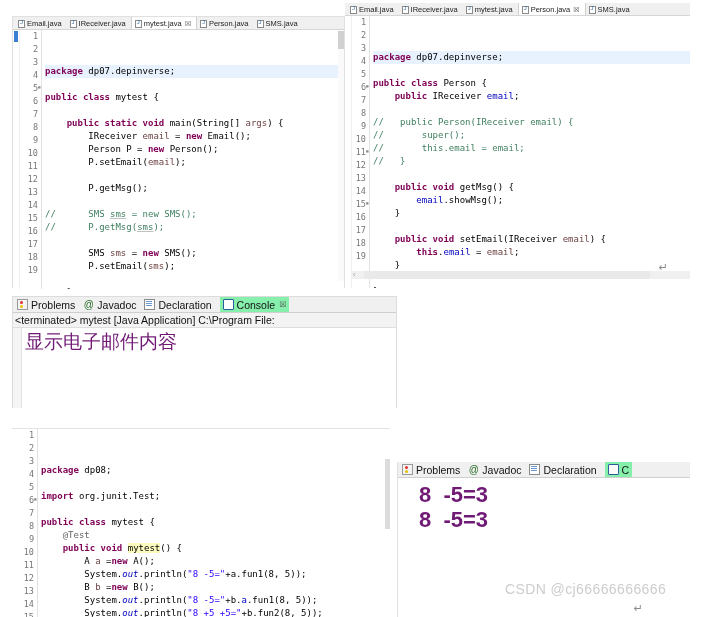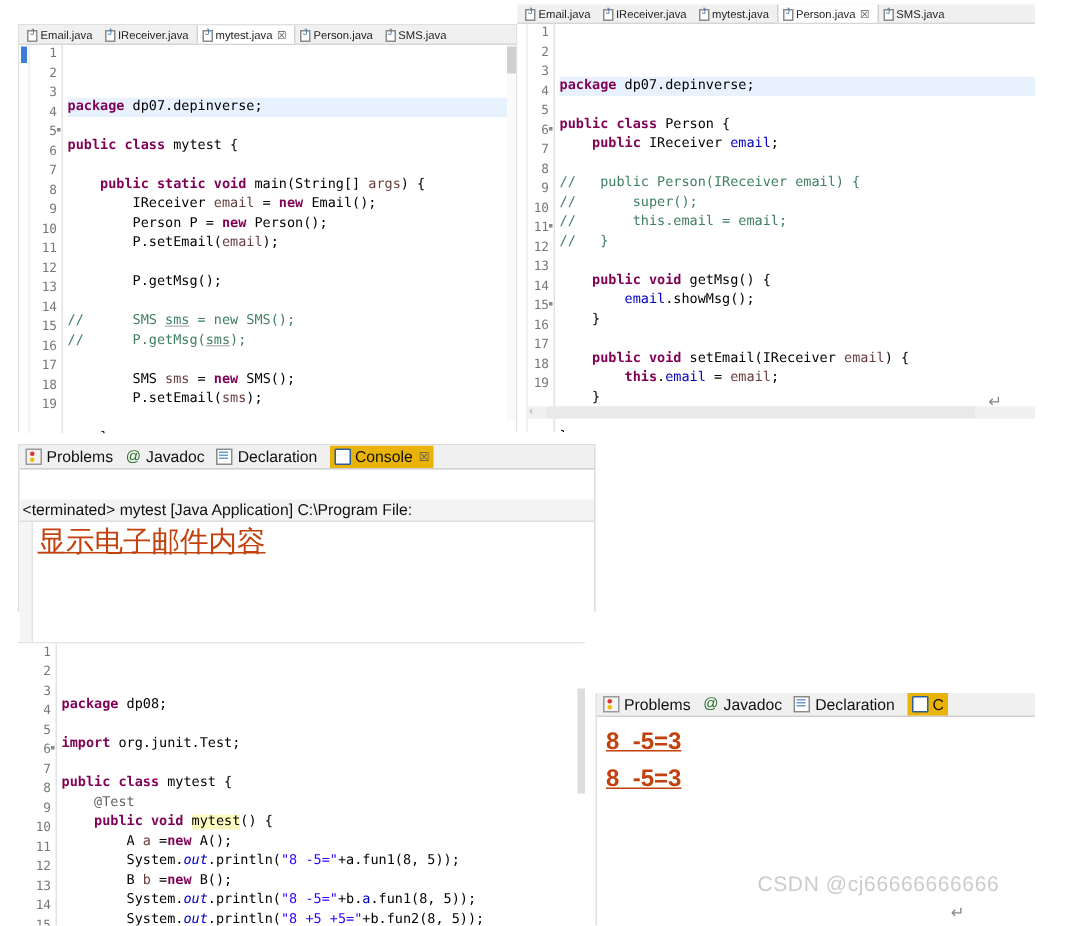--- a/index.html
+++ b/index.html
@@ -120,52 +120,52 @@
     border-bottom: 1px solid #cfcfcf;
     display: flex; align-items: center;
     padding-left: 4px;
     white-space: nowrap; overflow: hidden;
   }
   .ctab {
     display:inline-flex; align-items:center;
     font-size: 10.5px; color:#111; margin-right: 8px; white-space:nowrap;
   }
   .ctab .ci { margin-right:3px; display:inline-block; width:11px; height:11px; position:relative; }
-  .ctab.active { background:#eab308; padding:0 3px; height:16px; }
+  .ctab.active { background:#86efac; padding:0 3px; height:16px; }
   .ctab .cx { margin-left:4px; font-size:8px; color:#555; }
 
   .consoleheader {
     height: 15px;
     background: #f3f3f3;
     border-bottom: 1px solid #dedede;
     font-size: 10.5px;
     color: #111;
     padding-left: 2px;
     white-space: nowrap;
     overflow: hidden;
-    display: flex; align-items: center; margin-top: 20px;
+    display: flex; align-items: center;
   }
   .consolebody {
     background: #ffffff;
     padding: 2px 0 0 4px;
     overflow: hidden;
   }
   .consolebody .oline {
     font-family: "Liberation Serif", serif;
     font-size: 19px;
     line-height: 24px;
-    color: #c2410c;
+    color: #701a75;
     white-space: pre;
-    text-decoration: underline;
   }
   .consolebody .oline.mono {
     font-family: "Liberation Sans", sans-serif;
     font-weight: bold;
-    font-size: 16px;
+    font-size: 22px;
     line-height: 25px;
+    margin-left: 15px;
   }
   .consoleleftbar {
     position:absolute; left:0; top:0; bottom:0; width:9px; background:#f5f5f5;
     border-right:1px solid #e3e3e3;
   }
   .watermark {
     position:absolute;
     font-family:"Liberation Sans", sans-serif;
     font-size: 14px;
     color: #cccccc;

